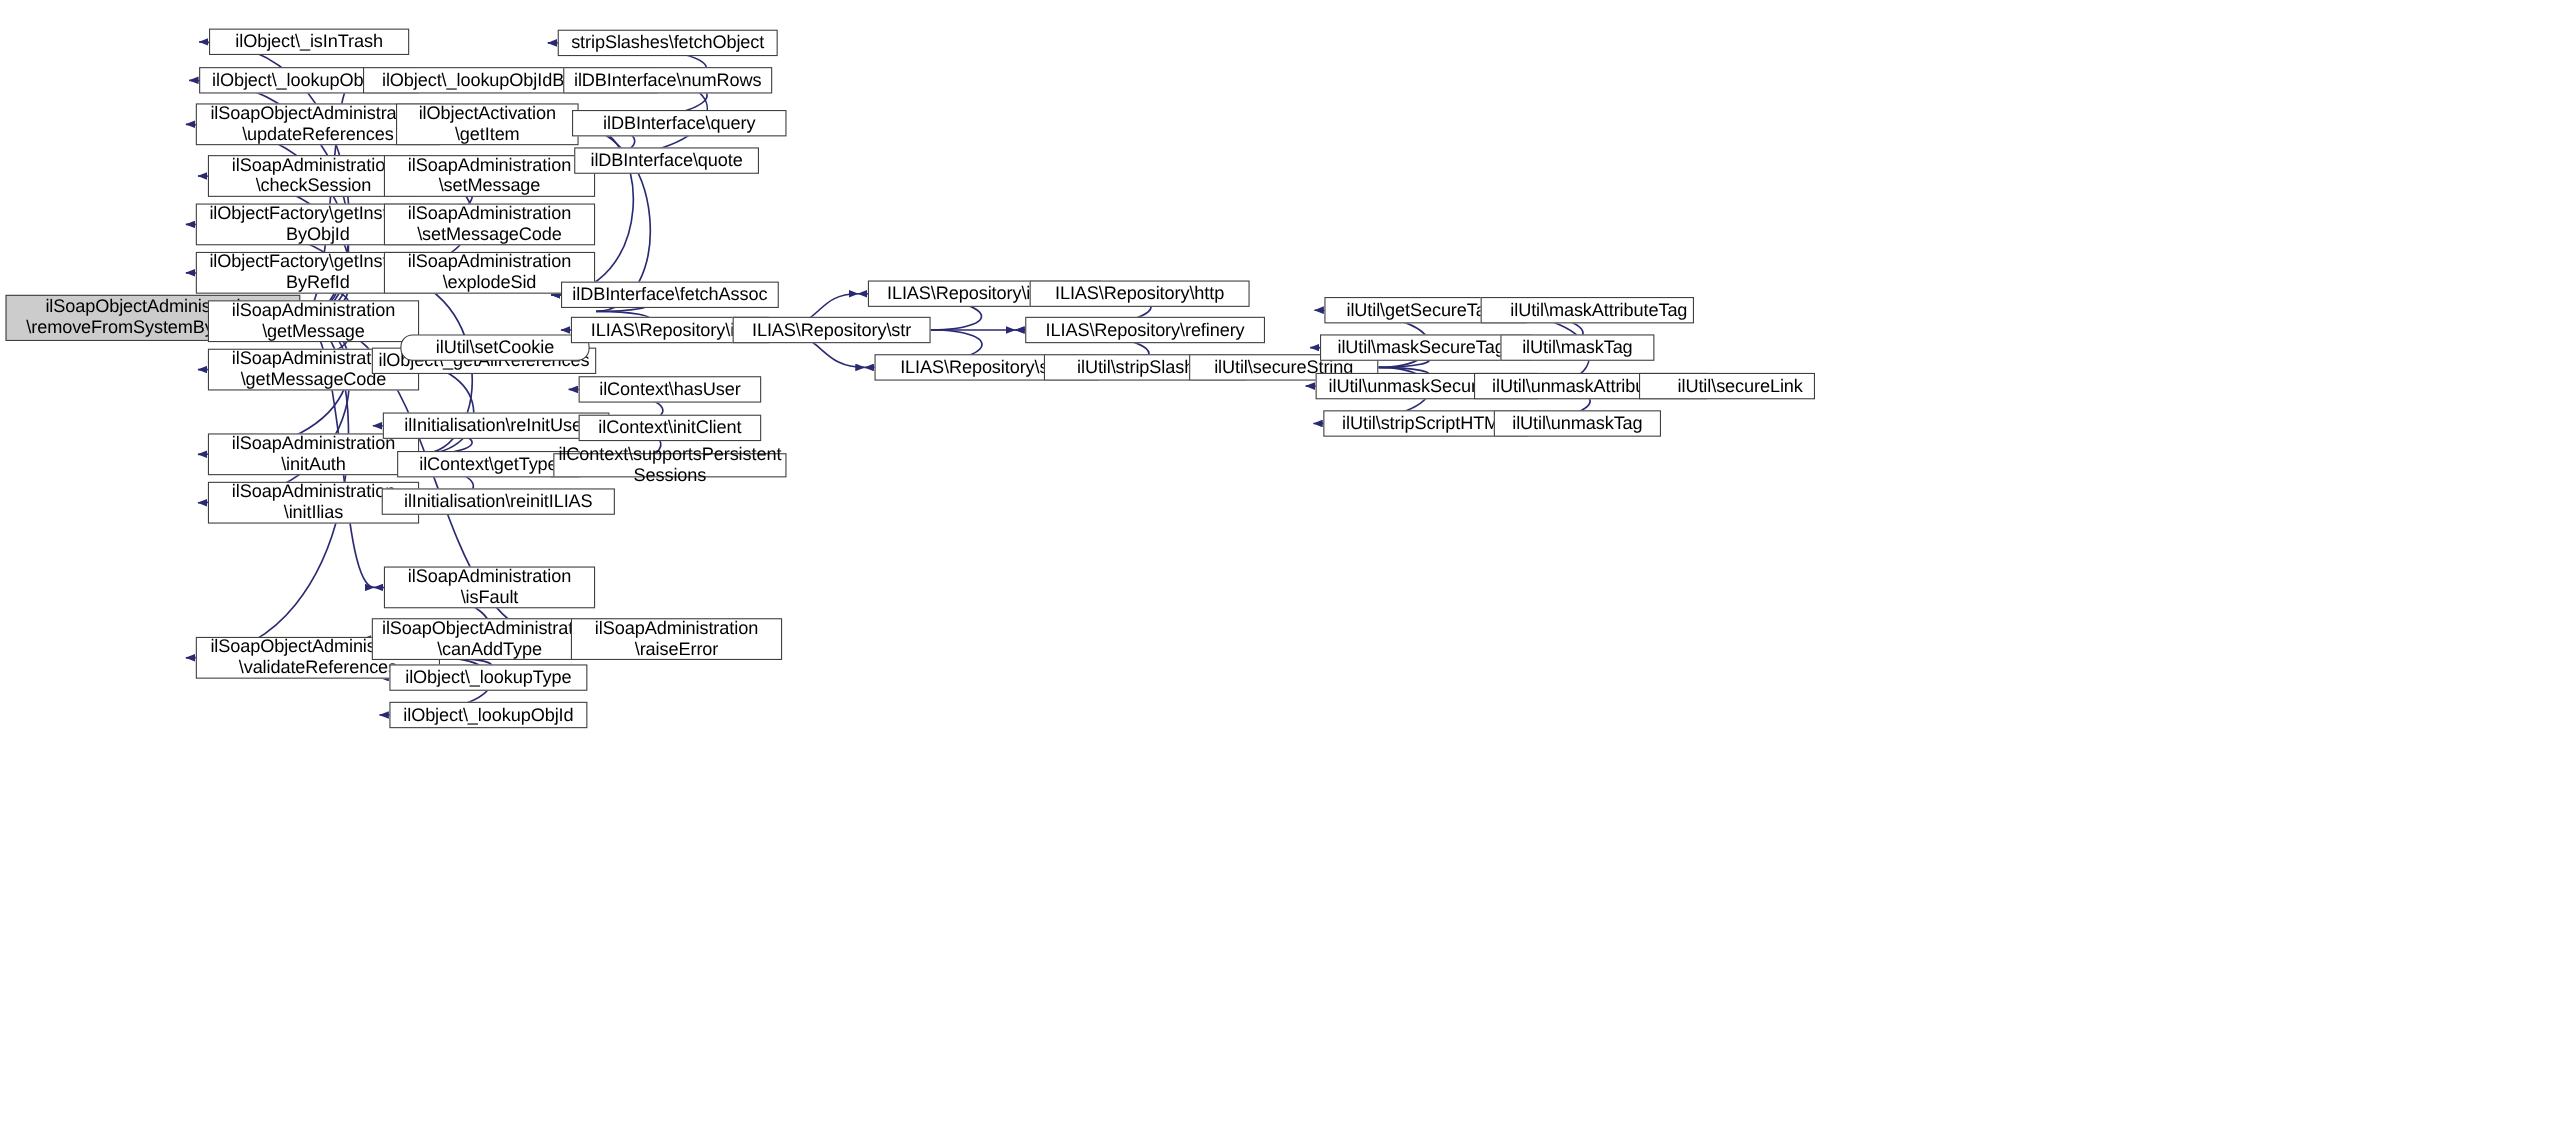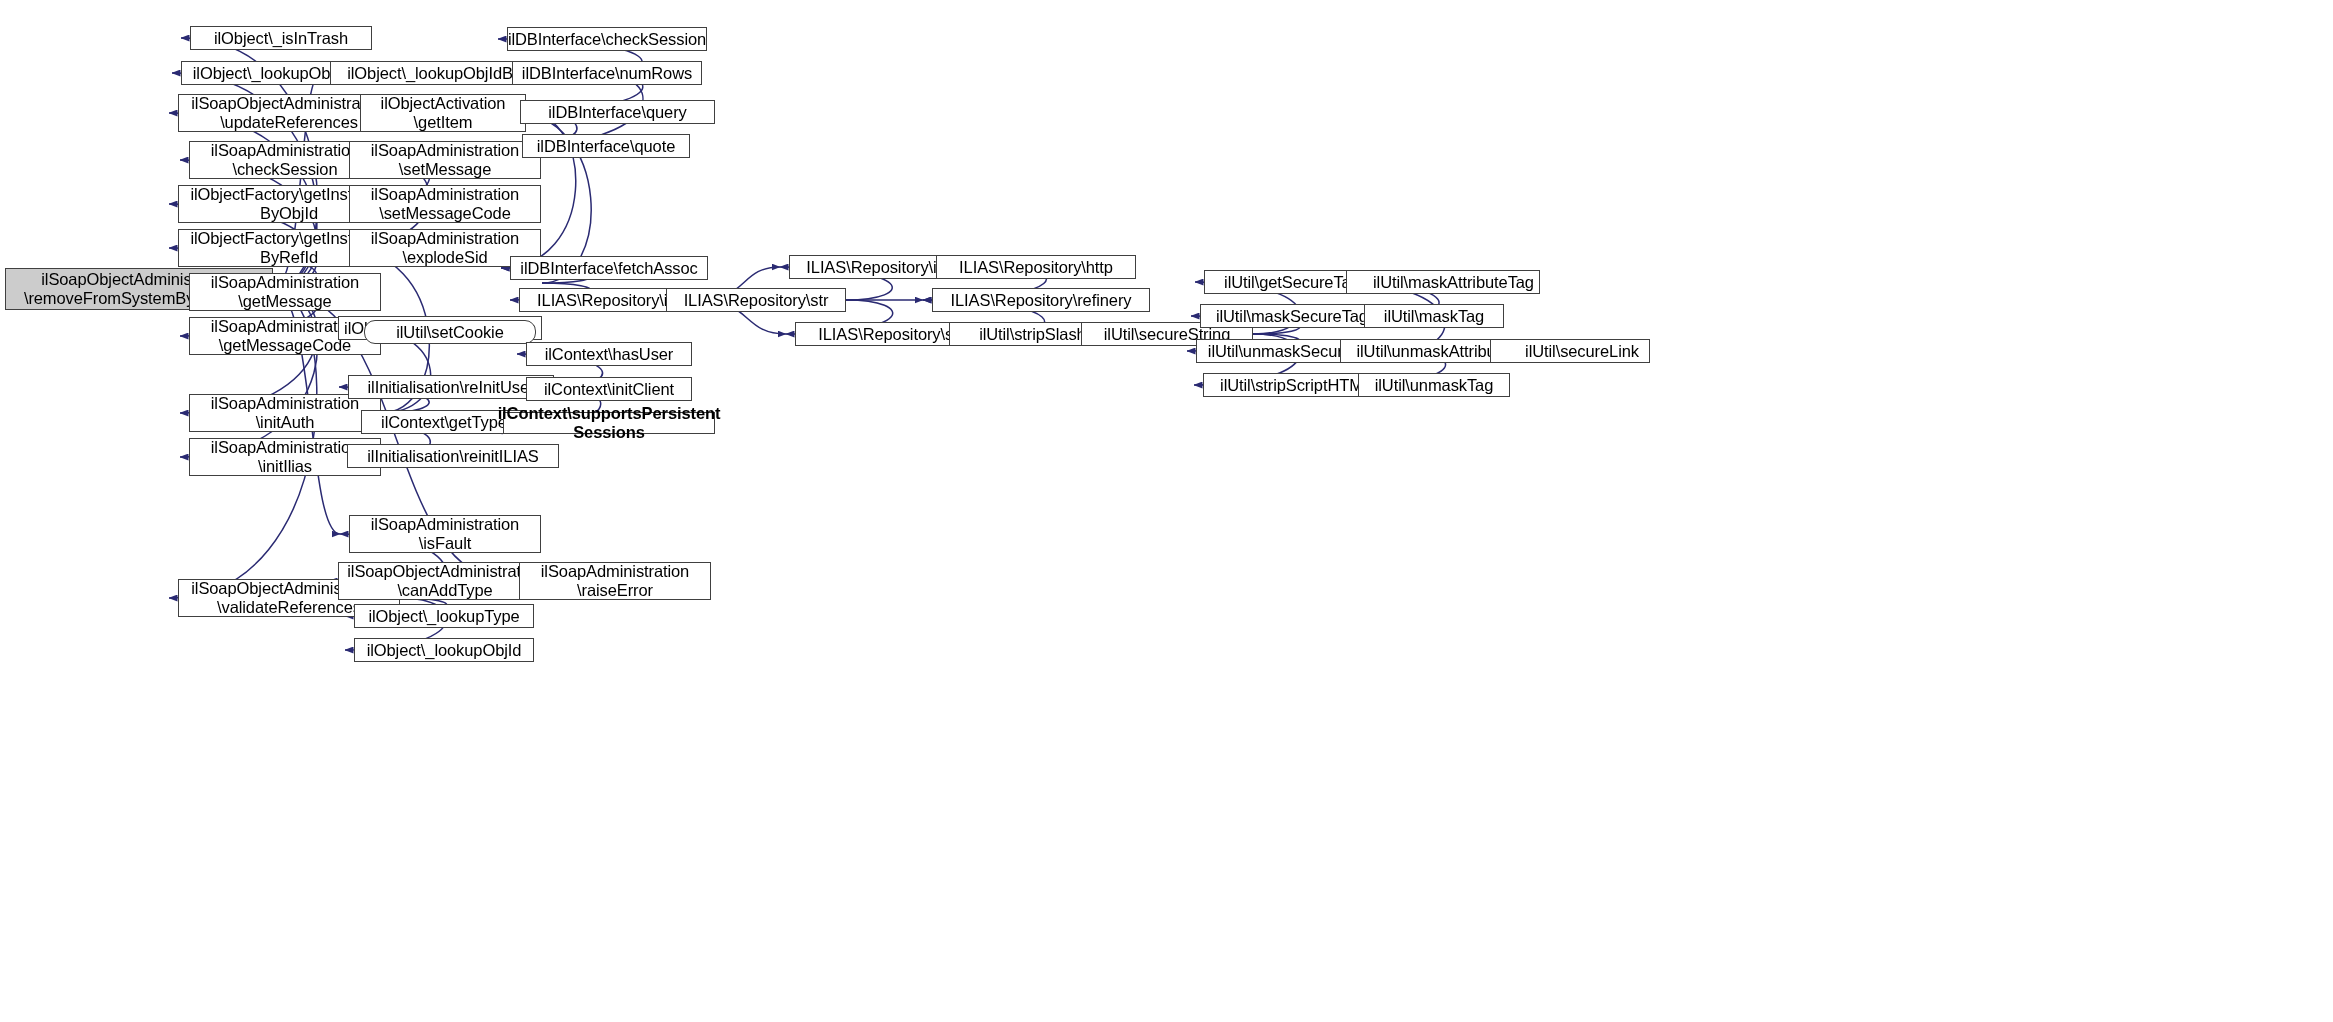--- a/index.html
+++ b/index.html
@@ -147,39 +147,39 @@
       <div class="node" style="left: 330px; top: 61px; width: 268px; height: 24px;">ilObject\_lookupObjIdByImportId</div>
       <div class="node" style="left: 360px; top: 94px; width: 166px; height: 38px;">ilObjectActivation
 \getItem</div>
       <div class="node" style="left: 349px; top: 141px; width: 192px; height: 38px;">ilSoapAdministration
 \setMessage</div>
       <div class="node" style="left: 349px; top: 185px; width: 192px; height: 38px;">ilSoapAdministration
 \setMessageCode</div>
       <div class="node" style="left: 349px; top: 229px; width: 192px; height: 38px;">ilSoapAdministration
 \explodeSid</div>
       <div class="node" style="left: 338px; top: 271px; width: 204px; height: 24px; margin-top: 45px;">ilObject\_getAllReferences</div>
-      <div class="node" style="left: 364px; top: 320px; width: 172px; height: 24px; border-radius: 11px;">ilUtil\setCookie</div>
+      <div class="node" style="left: 364px; top: 304px; width: 172px; height: 24px; border-radius: 11px;">ilUtil\setCookie</div>
       <div class="node" style="left: 348px; top: 375px; width: 206px; height: 24px;">ilInitialisation\reInitUser</div>
       <div class="node" style="left: 361px; top: 410px; width: 166px; height: 24px;">ilContext\getType</div>
       <div class="node" style="left: 347px; top: 444px; width: 212px; height: 24px;">ilInitialisation\reinitILIAS</div>
       <div class="node" style="left: 349px; top: 515px; width: 192px; height: 38px;">ilSoapAdministration
 \isFault</div>
       <div class="node" style="left: 338px; top: 562px; width: 214px; height: 38px;">ilSoapObjectAdministration
 \canAddType</div>
       <div class="node" style="left: 354px; top: 604px; width: 180px; height: 24px;">ilObject\_lookupType</div>
       <div class="node" style="left: 354px; top: 638px; width: 180px; height: 24px;">ilObject\_lookupObjId</div>
-      <div class="node" style="left: 507px; top: 27px; width: 200px; height: 24px;">ilDBInterface\checkSession</div>
+      <div class="node" style="left: 507px; top: 27px; width: 200px; height: 24px;">stripSlashes\fetchObject</div>
       <div class="node" style="left: 512px; top: 61px; width: 190px; height: 24px;">ilDBInterface\numRows</div>
       <div class="node" style="left: 520px; top: 100px; width: 195px; height: 24px;">ilDBInterface\query</div>
       <div class="node" style="left: 522px; top: 134px; width: 168px; height: 24px;">ilDBInterface\quote</div>
       <div class="node" style="left: 510px; top: 256px; width: 198px; height: 24px;">ilDBInterface\fetchAssoc</div>
       <div class="node" style="left: 519px; top: 288px; width: 180px; height: 24px;">ILIAS\Repository\int</div>
       <div class="node" style="left: 526px; top: 342px; width: 166px; height: 24px;">ilContext\hasUser</div>
       <div class="node" style="left: 526px; top: 377px; width: 166px; height: 24px;">ilContext\initClient</div>
-      <div class="node" style="left: 503px; top: 412px; width: 212px; height: 22px; font-weight: bold;">ilContext\supportsPersistent
+      <div class="node" style="left: 503px; top: 412px; width: 212px; height: 22px;">ilContext\supportsPersistent
 Sessions</div>
       <div class="node" style="left: 519px; top: 562px; width: 192px; height: 38px;">ilSoapAdministration
 \raiseError</div>
       <div class="node" style="left: 666px; top: 288px; width: 180px; height: 24px;">ILIAS\Repository\str</div>
       <div class="node" style="left: 789px; top: 255px; width: 212px; height: 24px;">ILIAS\Repository\isArray</div>
       <div class="node" style="left: 795px; top: 322px; width: 204px; height: 24px;">ILIAS\Repository\strip</div>
       <div class="node" style="left: 936px; top: 255px; width: 200px; height: 24px;">ILIAS\Repository\http</div>
       <div class="node" style="left: 932px; top: 288px; width: 218px; height: 24px; text-align: center;">ILIAS\Repository\refinery</div>
       <div class="node" style="left: 949px; top: 322px; width: 184px; height: 24px;">ilUtil\stripSlashes</div>
       <div class="node" style="left: 1081px; top: 322px; width: 172px; height: 24px;">ilUtil\secureString</div>

